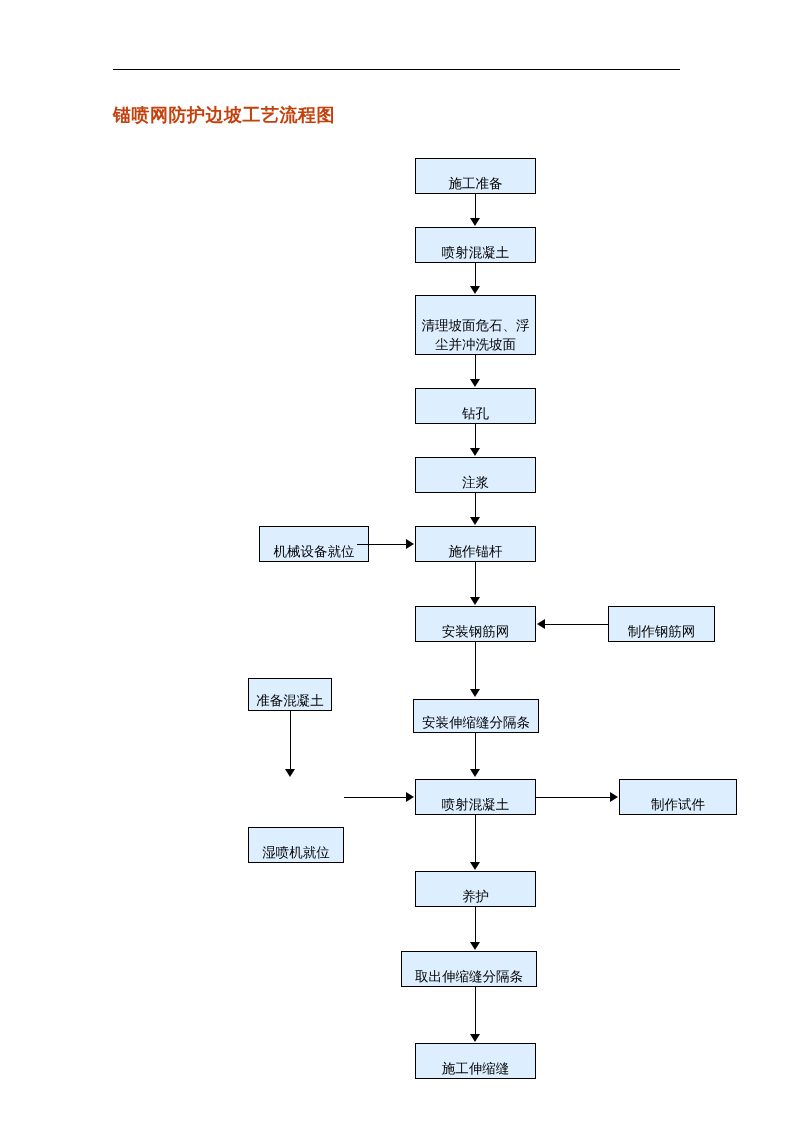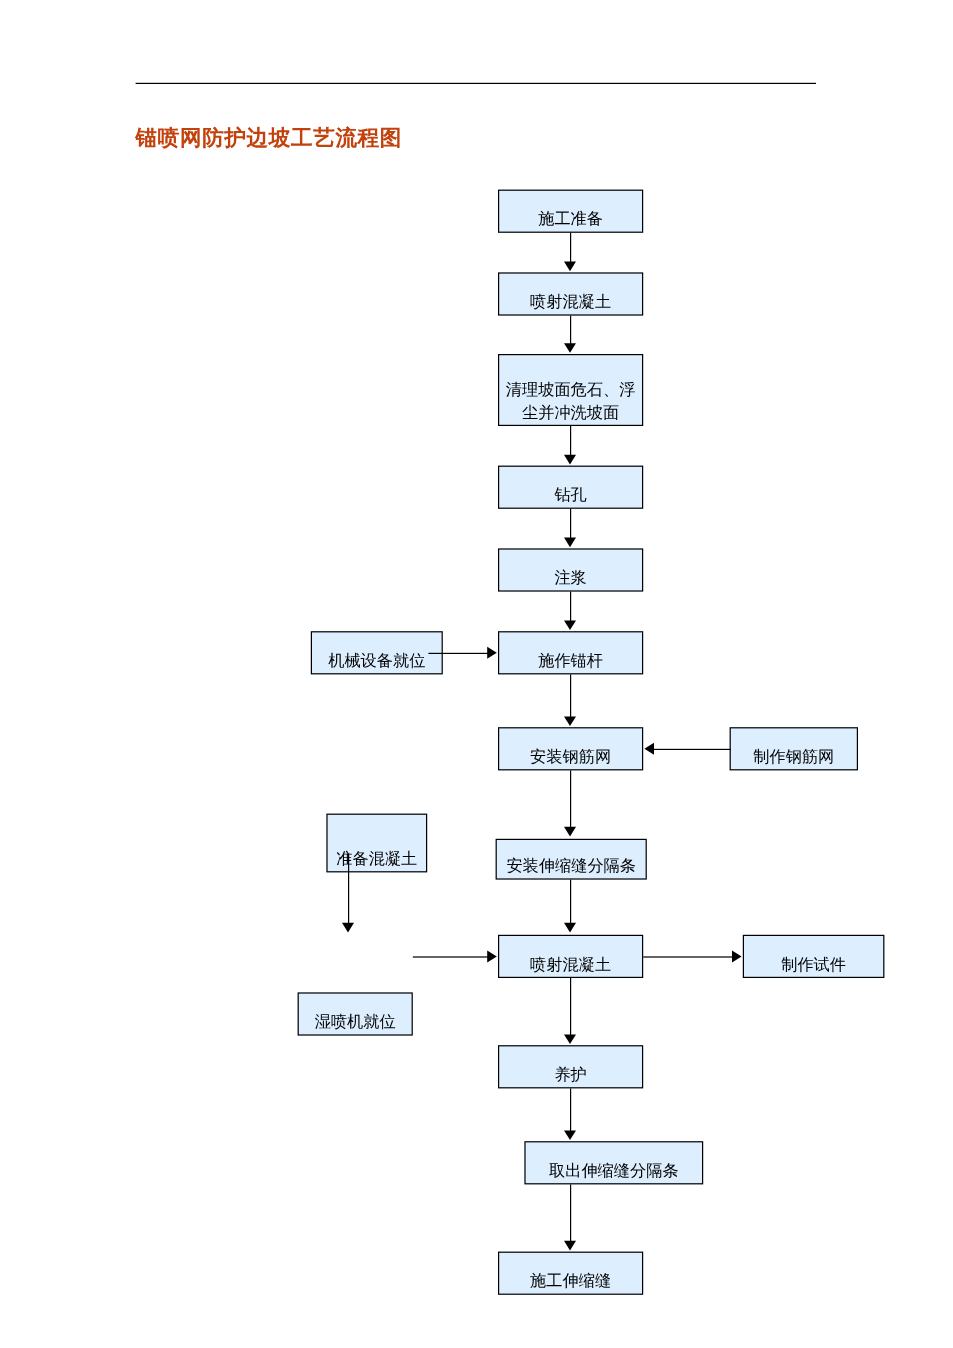--- a/index.html
+++ b/index.html
@@ -134,37 +134,37 @@
   </div>
 
   <div class="node" style="left:415px; top:779px; width:121px; height:36px;">
     <span class="txt">喷射混凝土</span>
   </div>
 
   <div class="node" style="left:415px; top:871px; width:121px; height:36px;">
     <span class="txt">养护</span>
   </div>
 
-  <div class="node" style="left:401px; top:951px; width:149px; height:36px;margin-left:36px;">
+  <div class="node" style="left:401px; top:951px; width:136px; height:36px;">
     <span class="txt">取出伸缩缝分隔条</span>
   </div>
 
   <div class="node" style="left:415px; top:1043px; width:121px; height:36px;">
     <span class="txt">施工伸缩缝</span>
   </div>
 
   <div class="node" style="left:247px; top:526px; width:110px; height:36px;margin-left:12px;">
     <span class="txt">机械设备就位</span>
   </div>
 
   <div class="node" style="left:608px; top:606px; width:107px; height:36px;">
     <span class="txt">制作钢筋网</span>
   </div>
 
-  <div class="node" style="left:248px; top:678px; width:84px; height:49px;margin-left:24px;">
+  <div class="node" style="left:248px; top:678px; width:84px; height:33px;">
     <span class="txt">准备混凝土</span>
   </div>
 
   <div class="node" style="left:248px; top:779px; width:96px; height:36px;margin-top:48px;">
     <span class="txt">湿喷机就位</span>
   </div>
 
   <div class="node" style="left:619px; top:779px; width:118px; height:36px;">
     <span class="txt">制作试件</span>
   </div>

